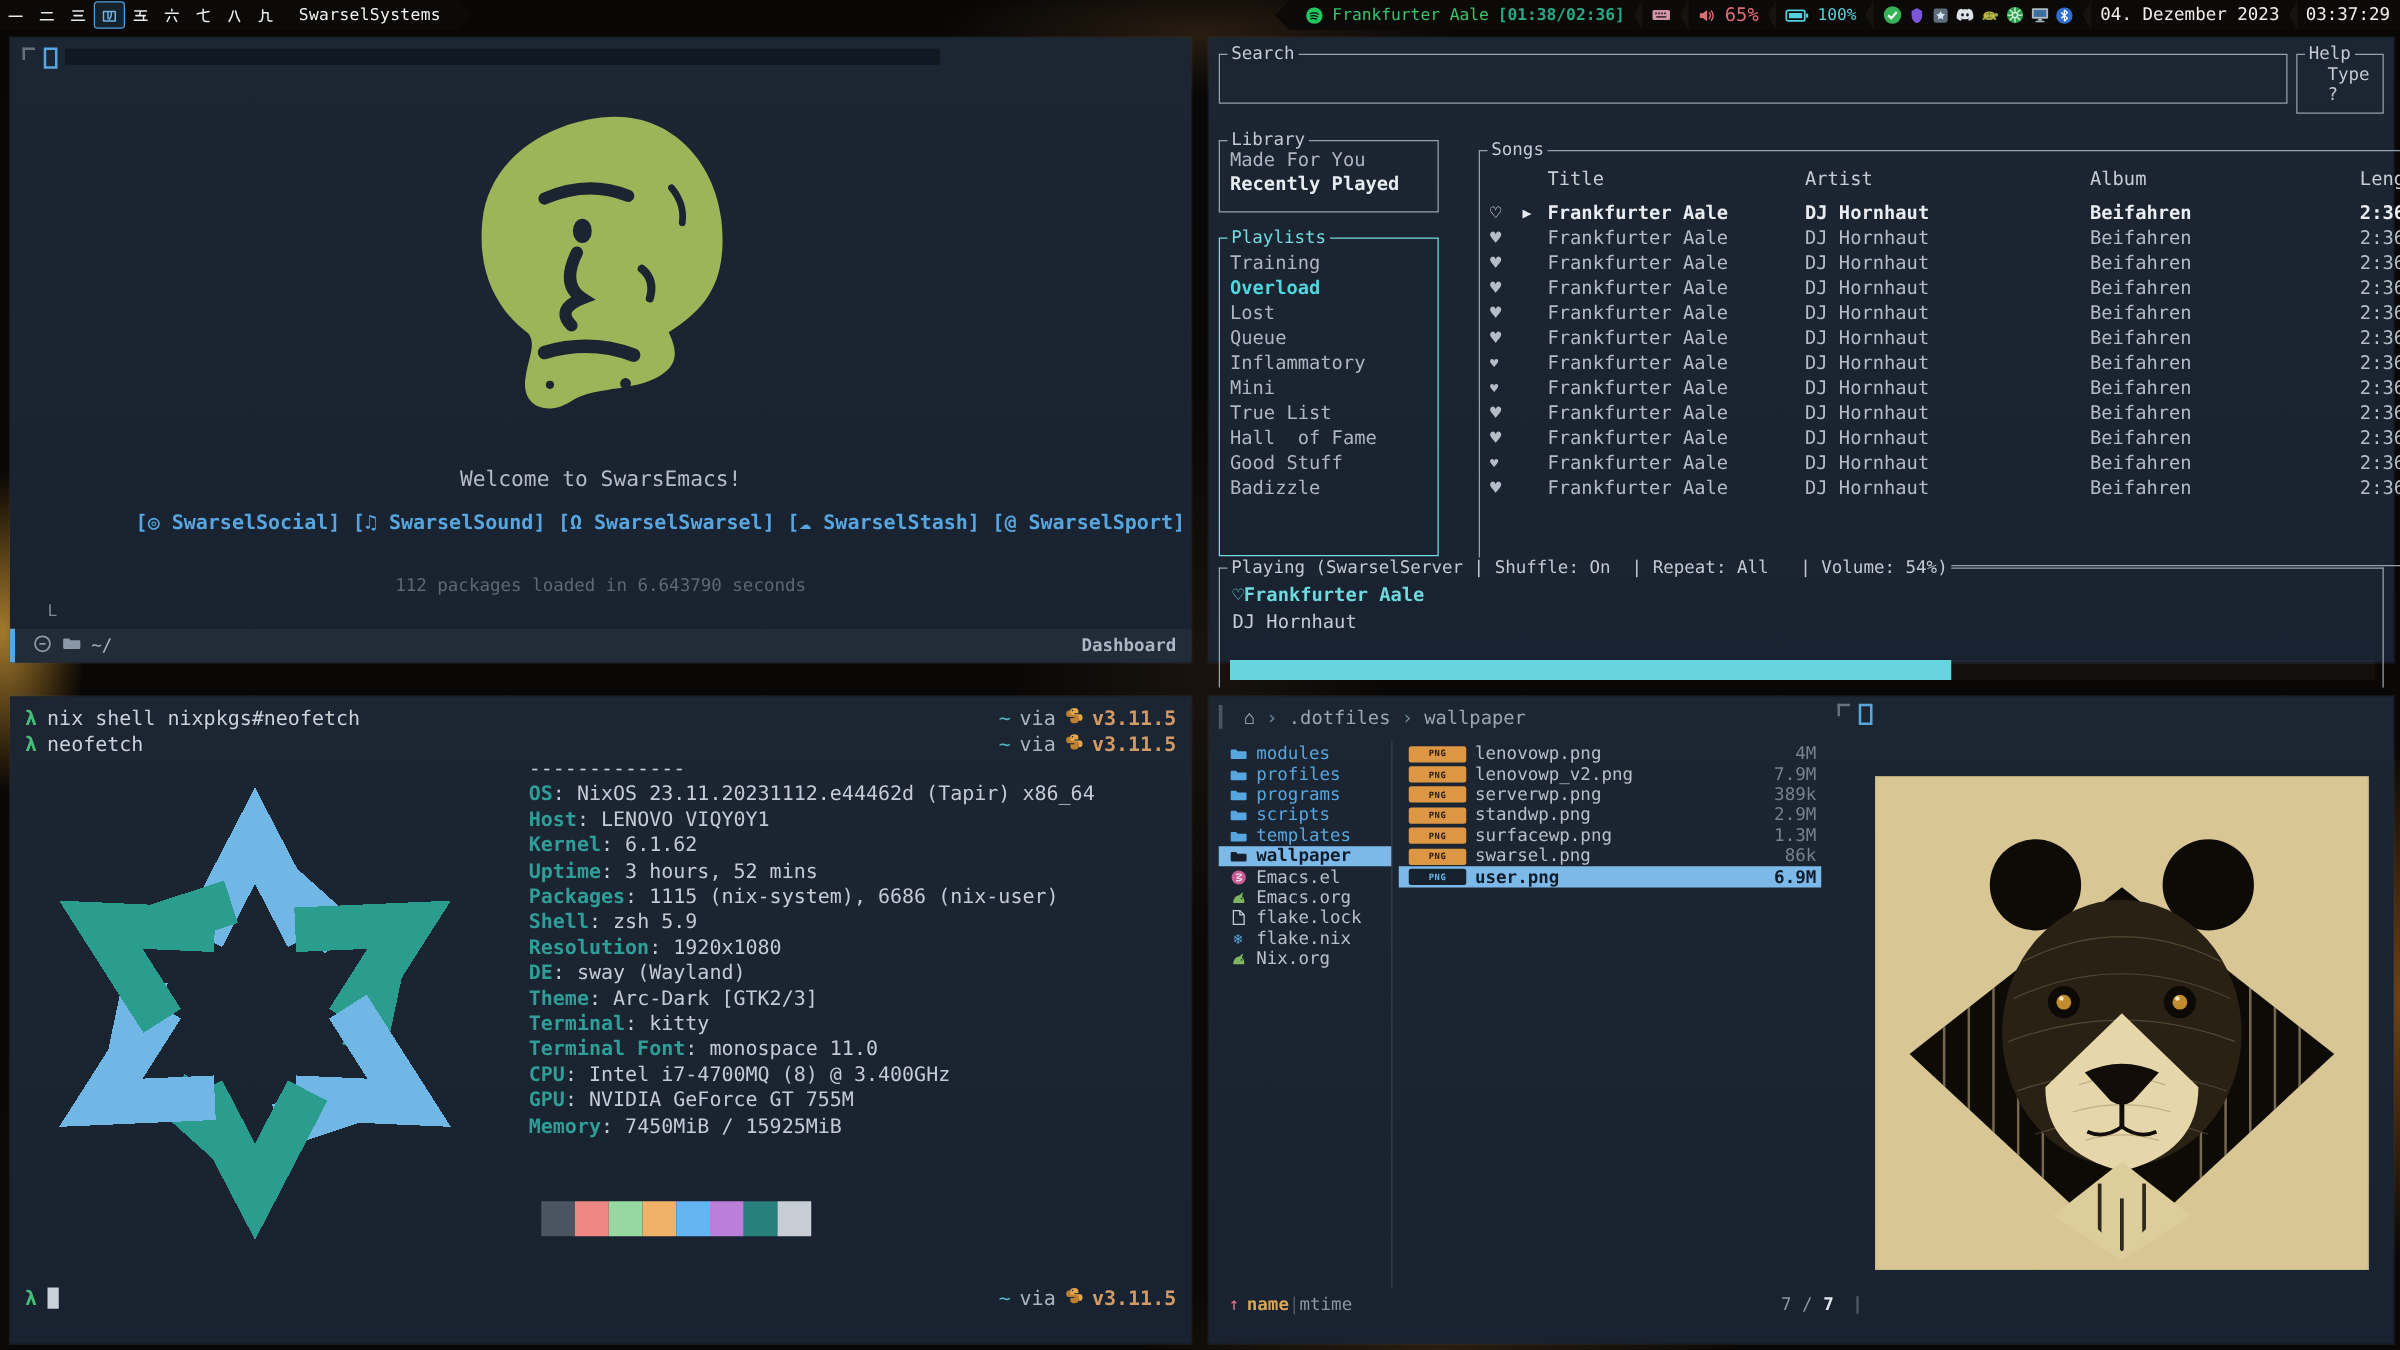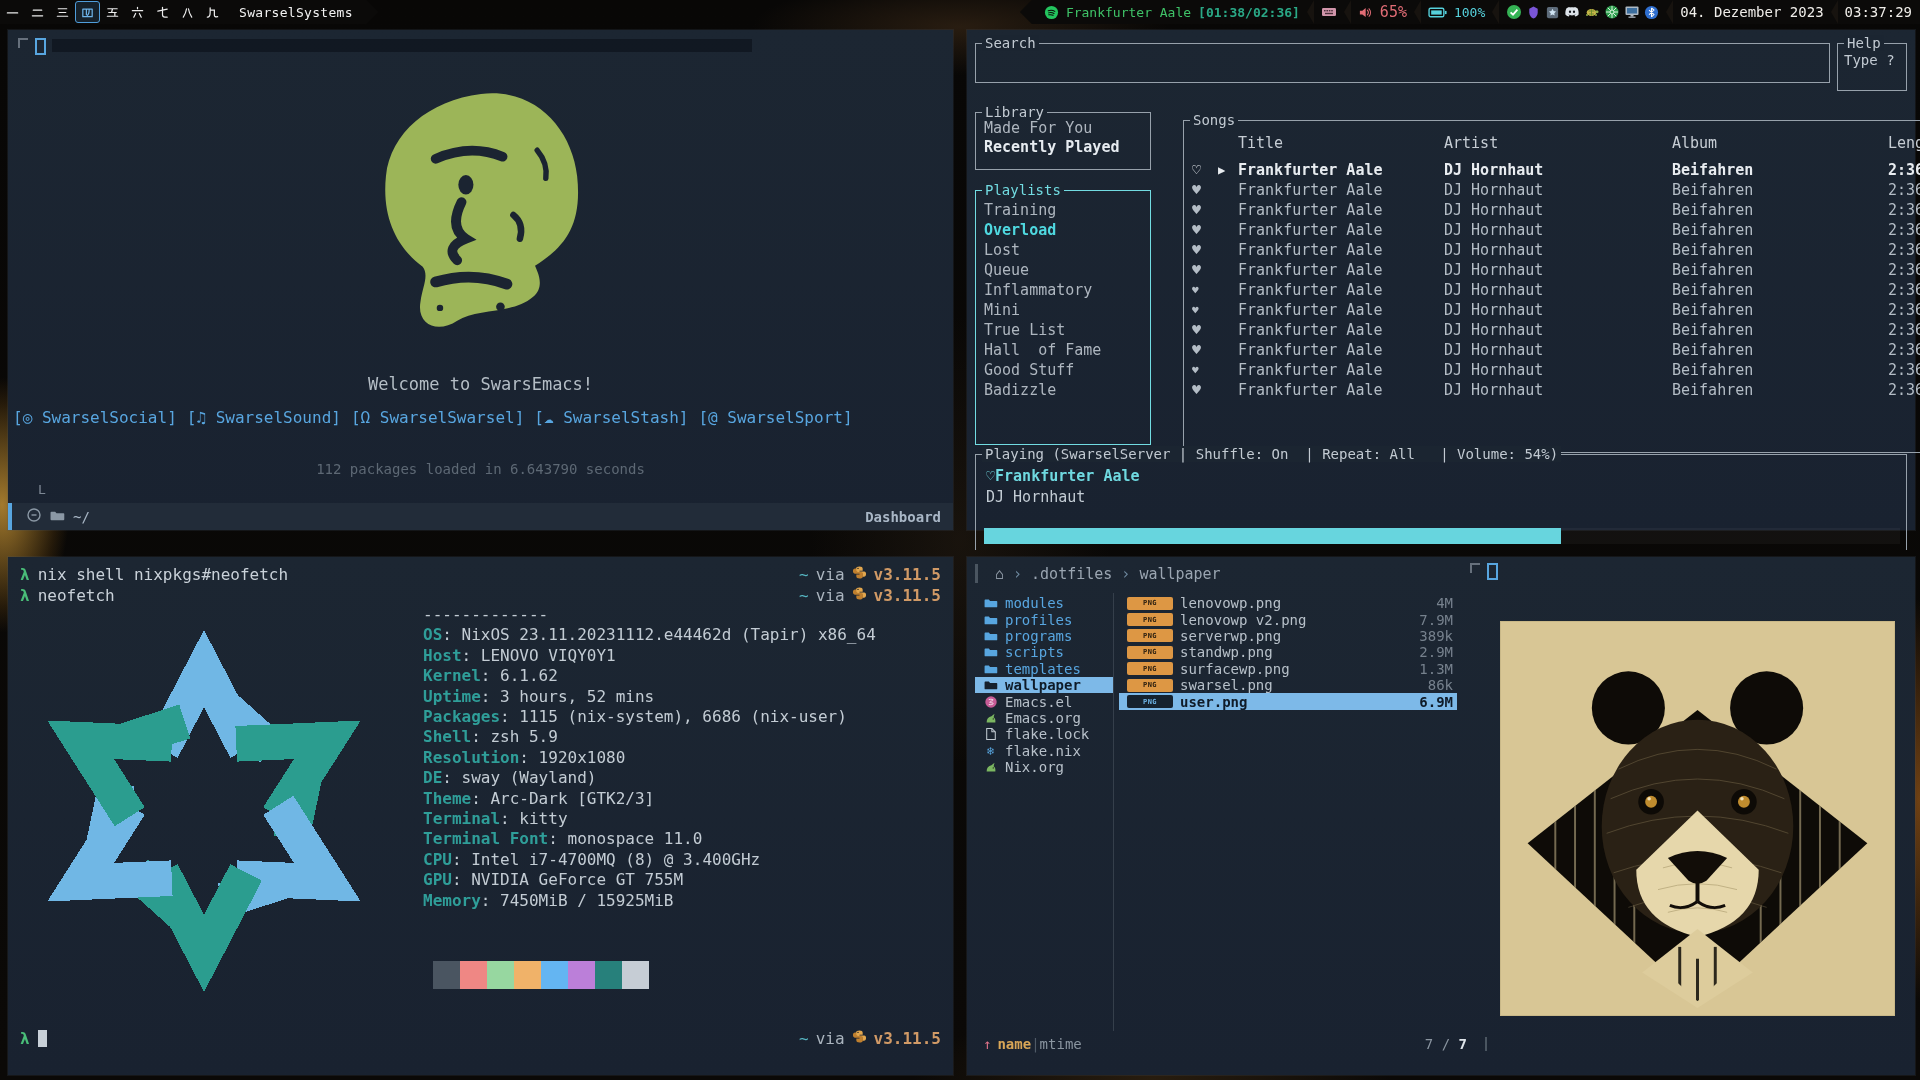--- a/index.html
+++ b/index.html
@@ -54,37 +54,37 @@
   #win-music{left:967px;top:30px;width:948px;height:500px;font-size:15px;color:var(--text);}
   #win-term{left:8px;top:557px;width:945px;height:518px;font-size:16px;color:#c9d1d9;}
   #win-files{left:967px;top:557px;width:948px;height:518px;font-size:14px;color:var(--text);}
   .corner-mark{position:absolute;display:flex;gap:7px;align-items:flex-start;}
   .cm-angle{width:10px;height:10px;border-left:2px solid #66707c;border-top:2px solid #66707c;}
   .cm-cursor{width:11px;height:17px;border:2px solid var(--blue);}
   
   .em-banner{position:absolute;left:44px;top:9px;width:700px;height:13px;background:rgba(4,9,15,.45);}
   .em-logo{position:absolute;left:calc(50% - 108px);top:40px;width:216px;height:290px;}
   .em-welcome{position:absolute;left:0;top:344px;width:100%;text-align:center;font-size:17px;color:#b4bdc5;}
-  .em-links{position:absolute;left:0;top:378px;width:100%;text-align:left;font-size:16px;font-weight:normal;color:var(--blue);}
+  .em-links{position:absolute;left:0;top:378px;width:100%;text-align:right;font-size:16px;font-weight:bold;color:var(--blue);}
   .em-link{margin:0 5px;cursor:pointer;}
   .em-site{position:absolute;left:0;top:401px;width:100%;text-align:center;font-size:16px;font-weight:bold;color:var(--blue);}
   .em-load{position:absolute;left:0;top:431px;width:100%;text-align:center;font-size:14px;color:#5d6874;}
   .em-lchar{position:absolute;left:30px;top:452px;font-size:13px;color:#7d8894;}
   .em-modeline{position:absolute;left:0;top:473px;width:100%;height:27px;background:#222c39;display:flex;align-items:center;gap:8px;
     color:#a9b7c6;font-size:14px;}
   .ml-accent{width:4px;height:27px;background:var(--blue);margin-right:6px;}
   .ml-right{margin-left:auto;margin-right:12px;font-weight:bold;}
   
   .tui-box{position:absolute;border:1px solid var(--border);}
   .tui-label{position:absolute;top:-9px;left:6px;background:#1b2531;padding:0 3px;font-size:14px;color:#c2cad2;white-space:pre;}
   .tui-box.cyan{border-color:#72dce2;}
   .tui-box.cyan > .tui-label{color:#72dce2;}
   #box-search{left:8px;top:13px;width:855px;height:40px;}
   #box-help{left:870px;top:13px;width:70px;height:48px;}
-  .help-text{padding:8px 6px;font-size:14px;color:#c2cad2;}
+  .help-text{padding:8px 6px;font-size:14px;color:#c2cad2;margin-left:18px;}
   #box-library{left:8px;top:82px;width:176px;height:58px;}
   #box-playlists{left:8px;top:160px;width:176px;height:255px;}
   #box-songs{left:190px;top:90px;width:750px;height:333px;margin-left:26px;}
   #box-playing{left:8px;top:424px;width:932px;height:66px;border-bottom:none;border-left:1px solid var(--border);border-right:1px solid var(--border);border-top:1px solid var(--border);height:96px;}
   .lib-item,.pl-item{padding:0 8px;line-height:19px;color:#aeb6bf;white-space:pre;cursor:pointer;}
   #box-library .lib-item:first-child{margin-top:6px;}
   .lib-item.selected{color:#e6ebf0;font-weight:bold;}
   #box-playlists .pl-item:first-child{margin-top:9px;}
   .pl-item{line-height:20px;}
   .pl-item.selected{color:#4fd8e0;font-weight:bold;}

